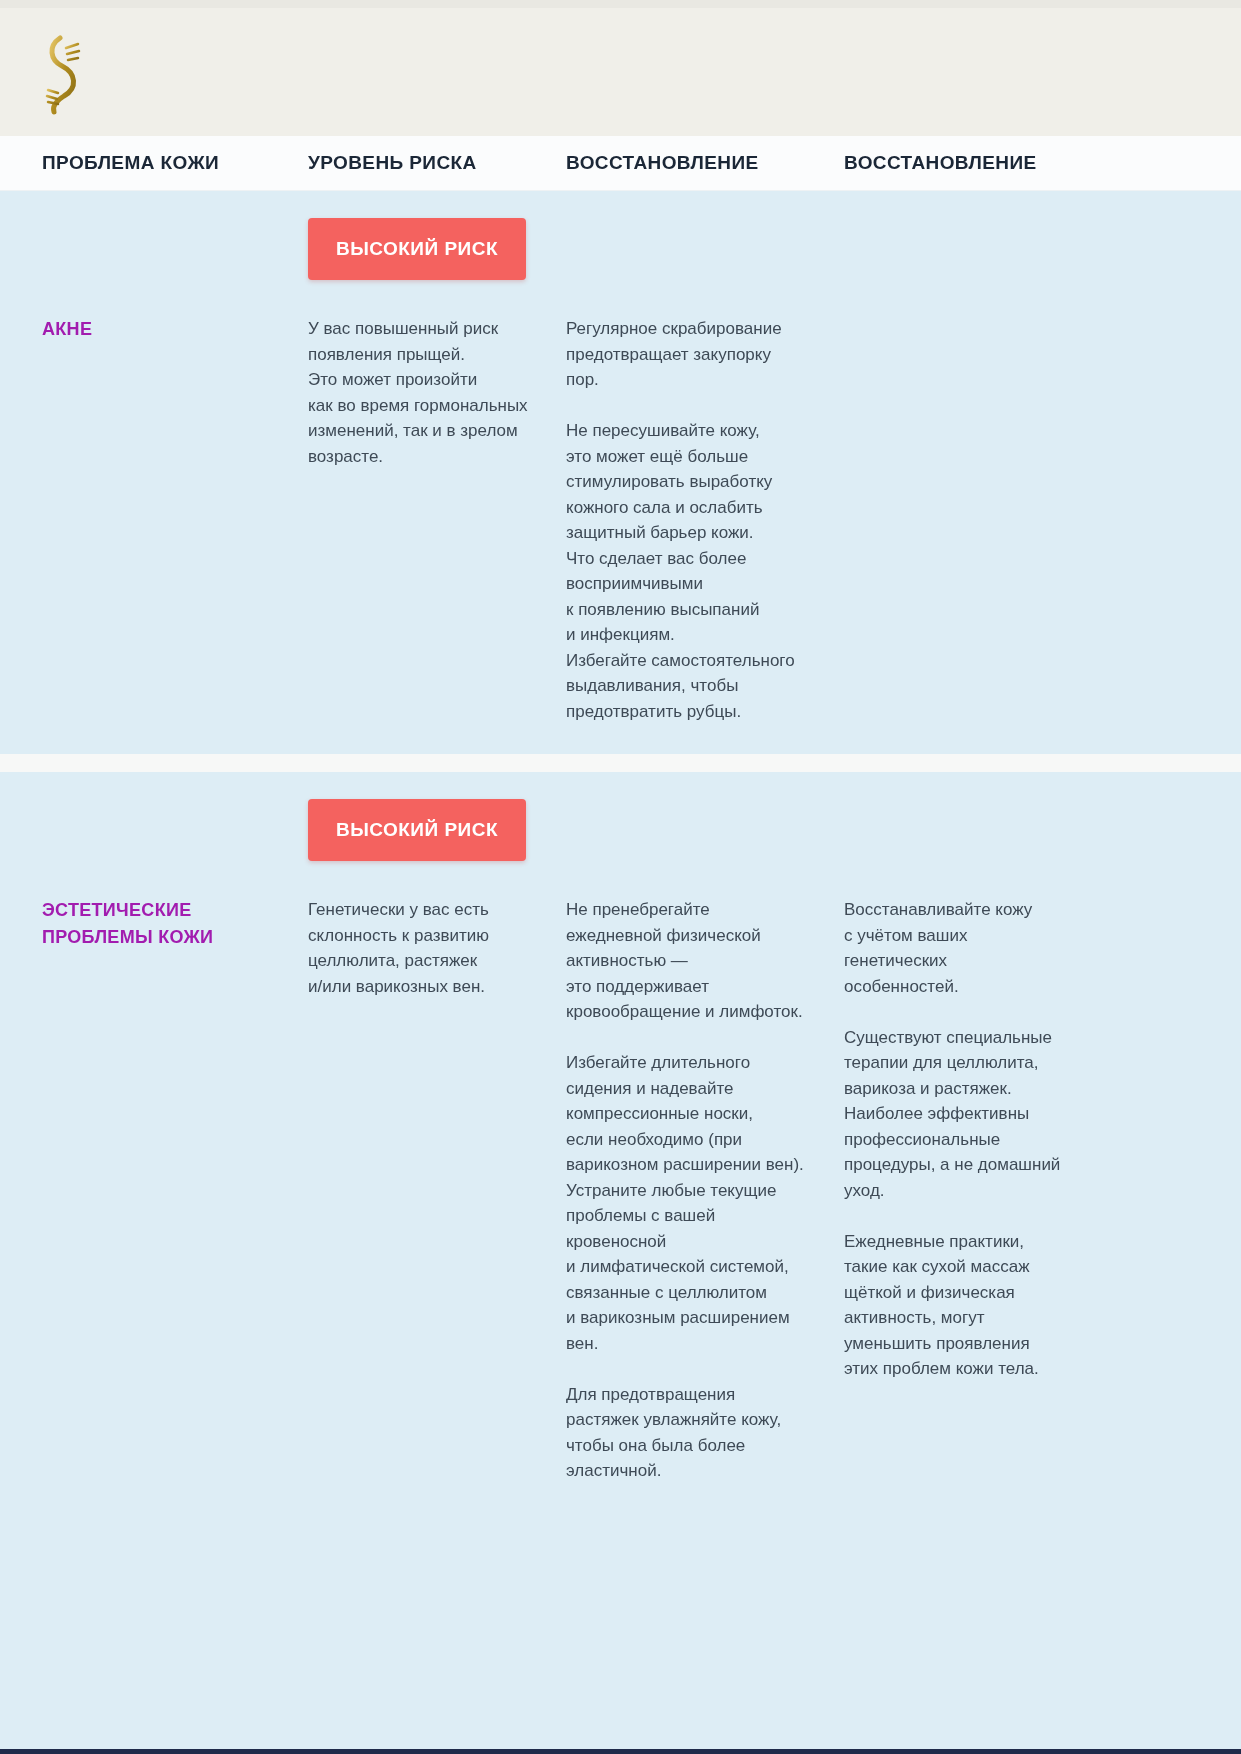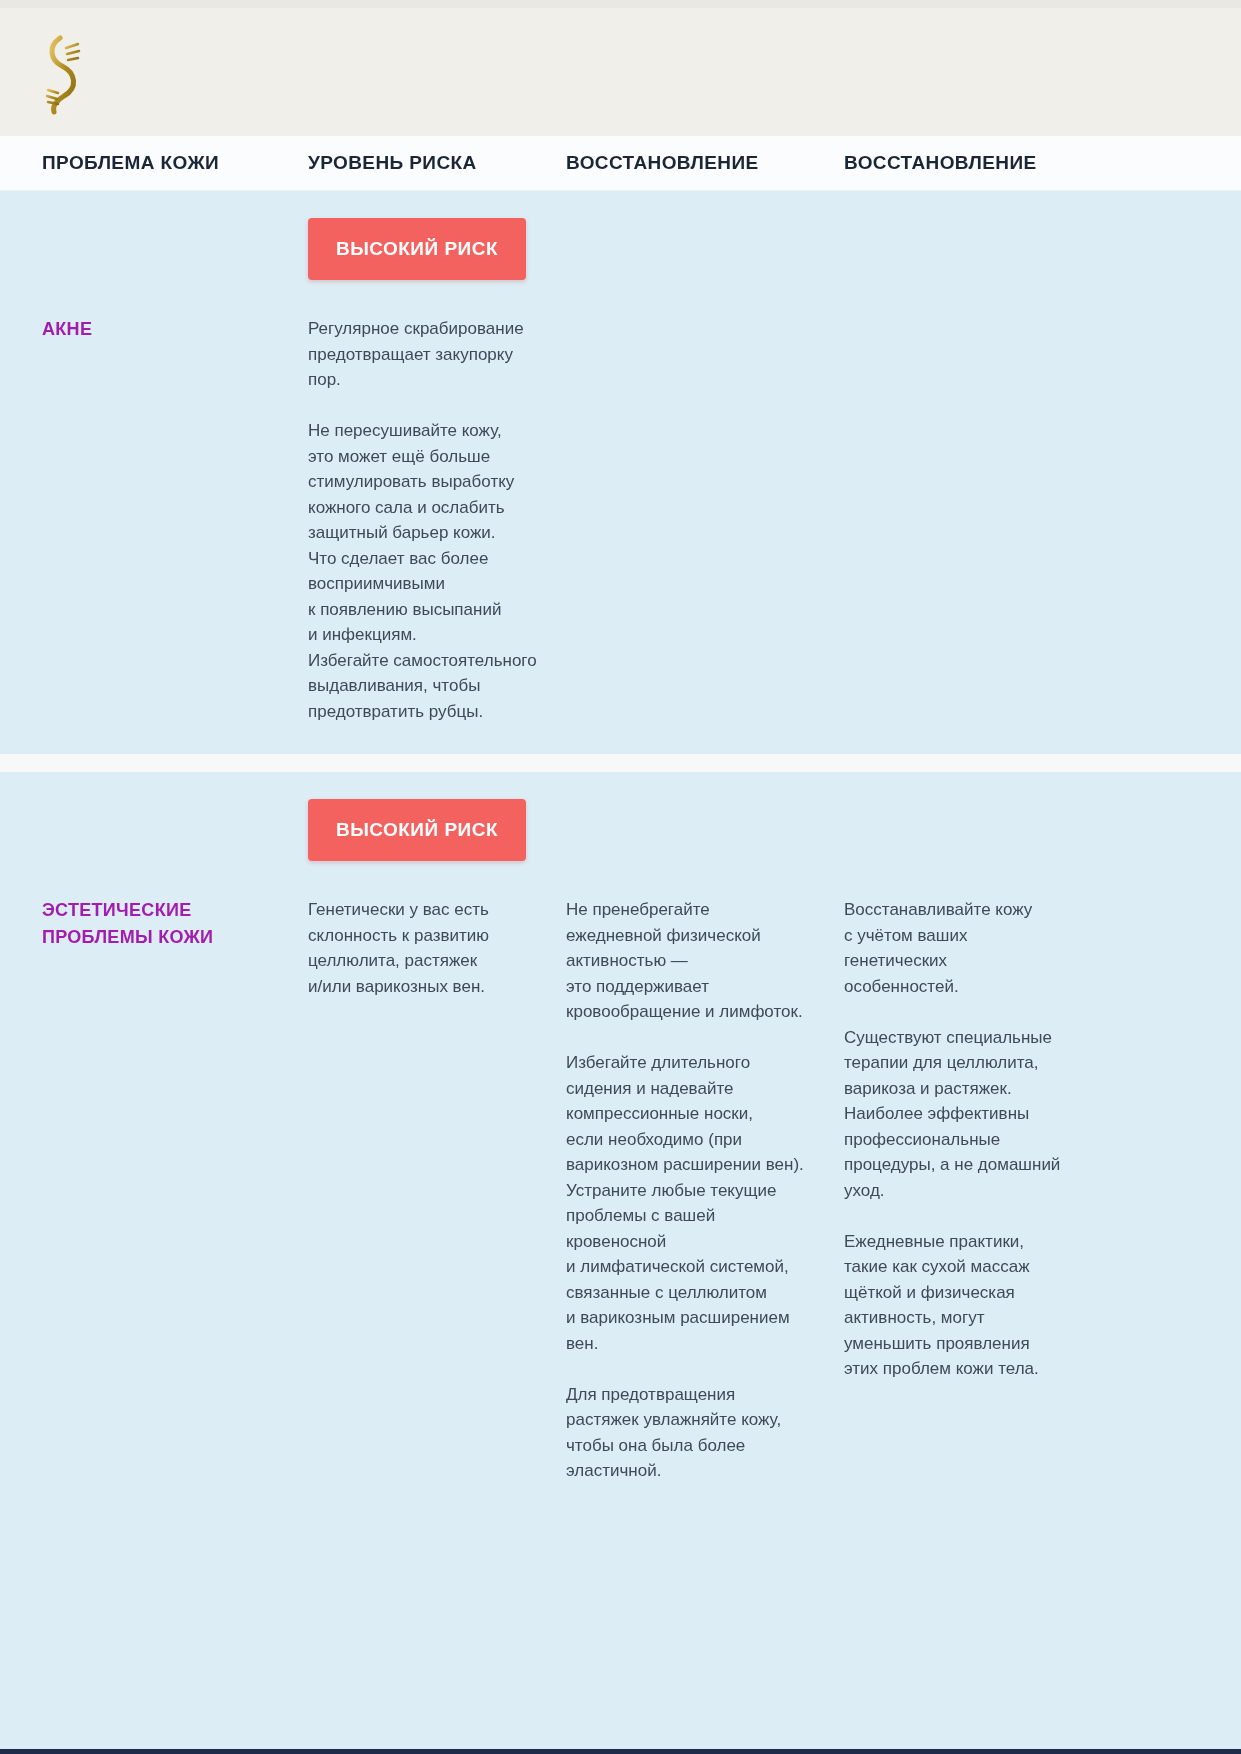--- a/index.html
+++ b/index.html
@@ -103,20 +103,26 @@
     <span>ВОССТАНОВЛЕНИЕ</span>
     <span>ВОССТАНОВЛЕНИЕ</span>
   </div>
 
   <section class="risk-section section-1">
     <div class="badge-row">
       <div class="badge">ВЫСОКИЙ РИСК</div>
     </div>
     <div class="content-row">
       <div class="problem-name">АКНЕ</div>
+      <div class="cell-text">У вас повышенный риск
+появления прыщей.
+Это может произойти
+как во время гормональных
+изменений, так и в зрелом
+возрасте.</div>
       <div class="cell-text">Регулярное скрабирование
 предотвращает закупорку
 пор.
 
 Не пересушивайте кожу,
 это может ещё больше
 стимулировать выработку
 кожного сала и ослабить
 защитный барьер кожи.
 Что сделает вас более

